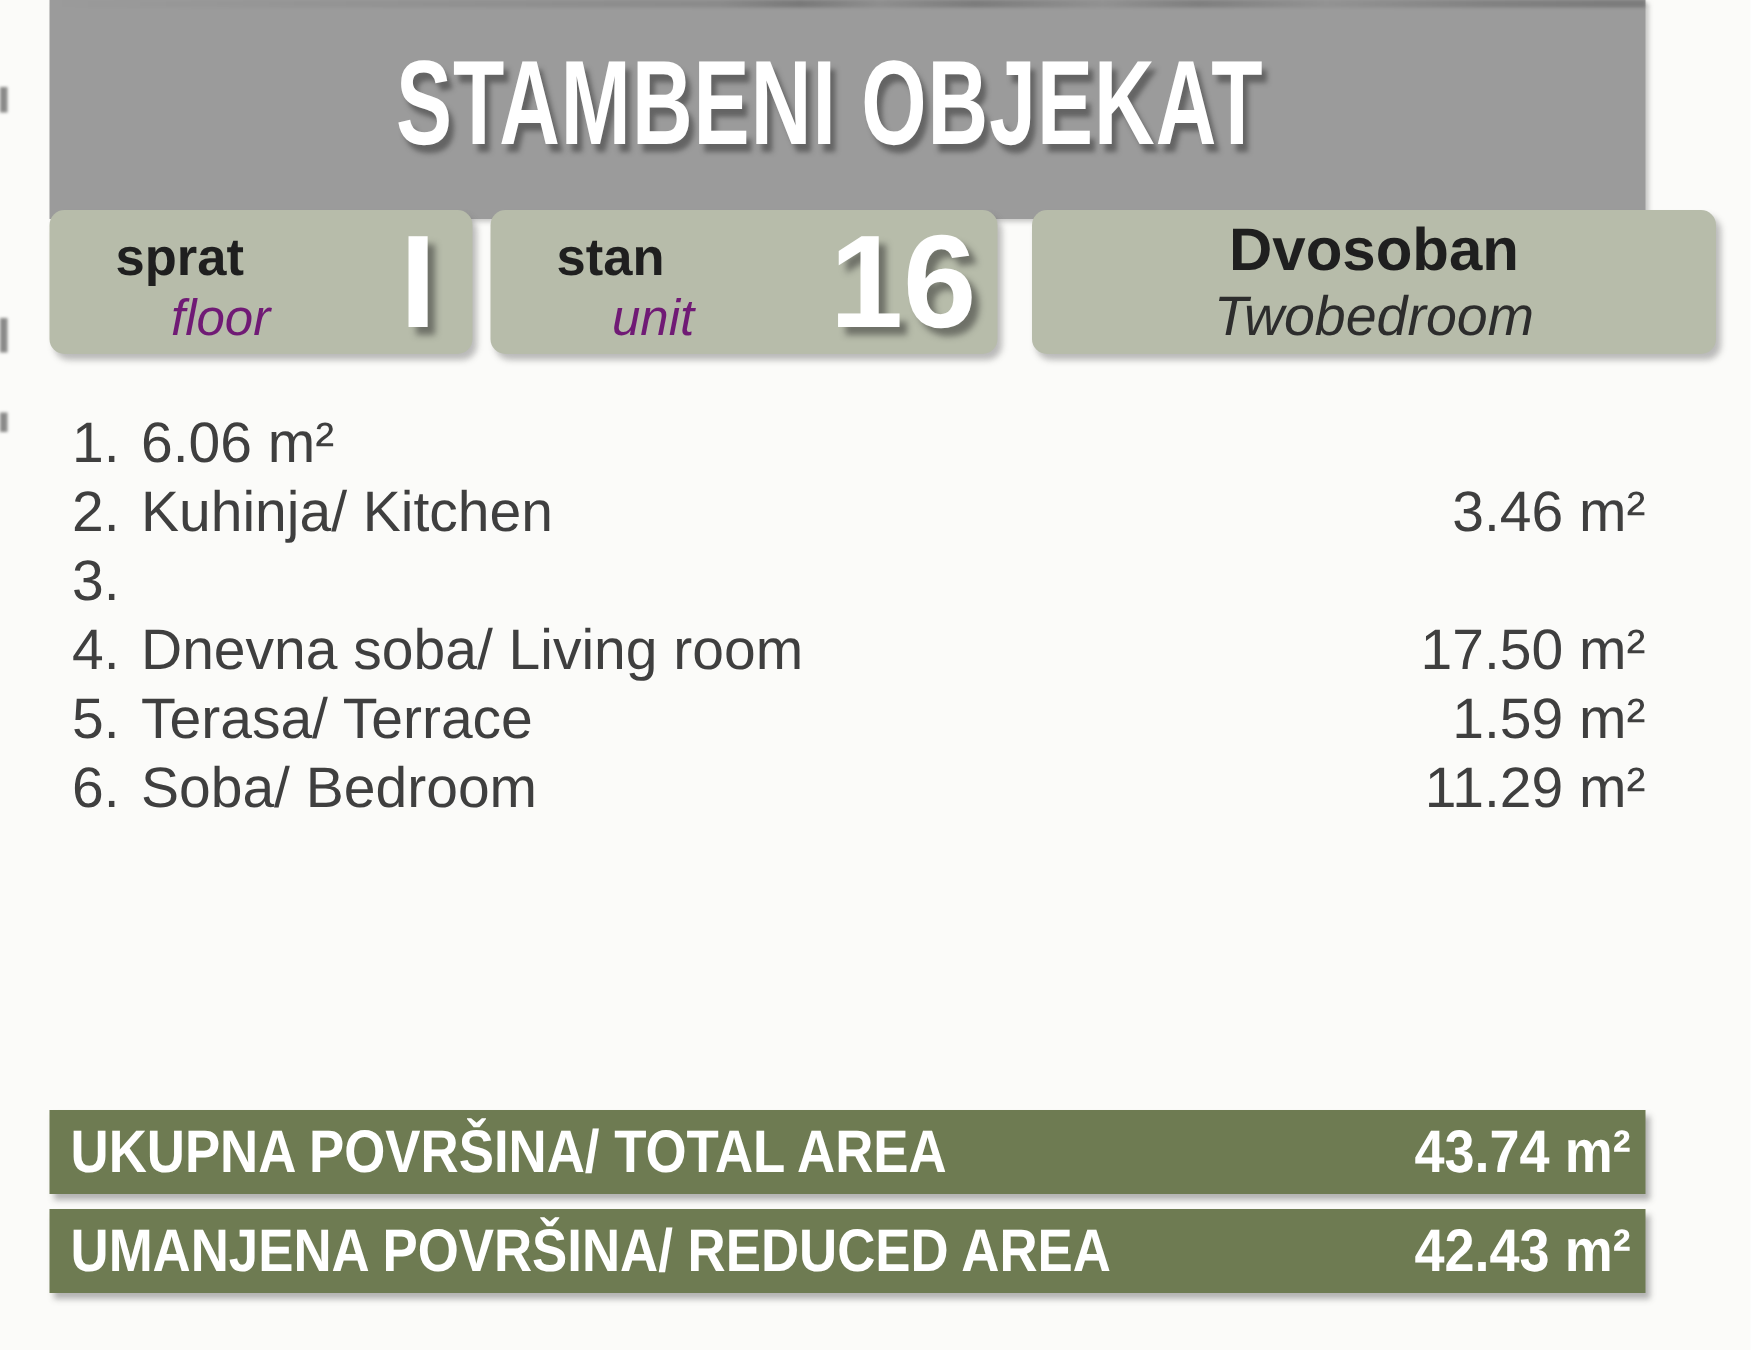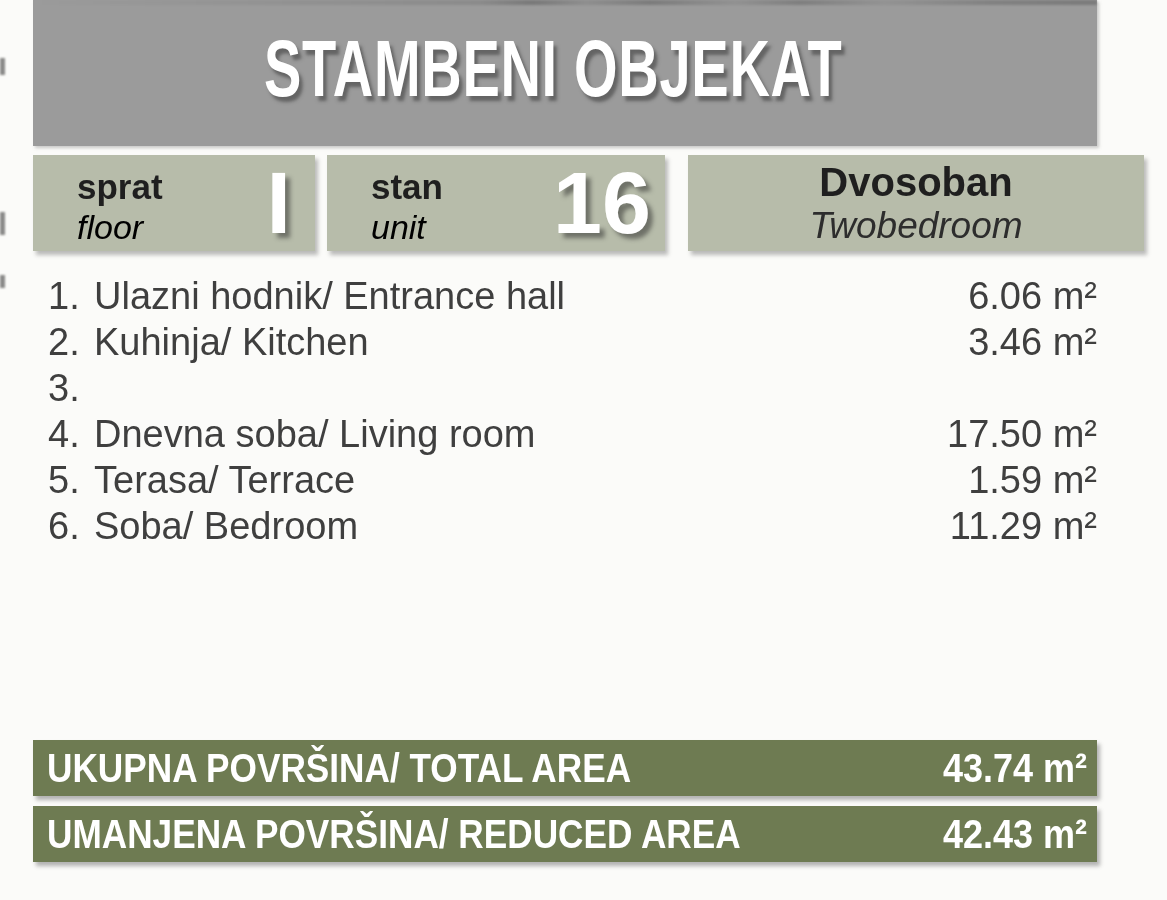--- a/index.html
+++ b/index.html
@@ -39,30 +39,31 @@
   }
 
   
   .scan-speck { position:absolute; left:0; width:5px; background:#2e2e2e; opacity:.55; filter:blur(1px); }
   .speck-1 { top:58px;  height:17px; }
   .speck-2 { top:212px; height:23px; }
   .speck-3 { top:275px; height:13px; }
 
   
   .info-box {
-    position:absolute; top:155px; height:96px;
+    position:absolute; top:140px; height:96px;
     background:var(--box_bg);
     box-shadow:3px 4px 4px rgba(90,90,90,.40);
+    border-radius:10px;
   }
   .box-floor { left:33px;  width:282px; }
   .box-unit  { left:327px; width:338px; }
   .box-type  { left:688px; width:456px; display:flex; flex-direction:column; align-items:center; justify-content:center; }
   .box-labels { position:absolute; left:44px; top:11px; }
   .label-sr { font-weight:bold; font-size:35px; line-height:41px; color:var(--text_dark); }
-  .label-en { font-style:italic; font-size:34px; line-height:40px; color:#000000; }
+  .label-en { font-style:italic; font-size:34px; line-height:40px; color:#701a75;margin-left:37px; }
   .box-value {
     position:absolute; top:50%; transform:translateY(-50%);
     font-size:88px; font-weight:bold; color:var(--text_light);
     text-shadow:5px 5px 4px rgba(40,40,40,.5);
   }
   .box-floor .box-value { right:24px; }
   .box-unit  .box-value { right:14px; }
   .type-sr { font-weight:bold; font-size:40px; line-height:46px; color:var(--text_dark); }
   .type-en { font-style:italic; font-size:37px; line-height:42px; color:#2d2d2d; }
 
@@ -126,21 +127,20 @@
   </div>
 
   <div class="info-box box-type">
     <div class="type-sr">Dvosoban</div>
     <div class="type-en">Twobedroom</div>
   </div>
 
   <div class="rooms">
     <div class="room-row">
       <span class="room-num">1.</span>
-      <span class="room-label">Ulazni hodnik/ Entrance hall</span>
       <span class="room-area">6.06 m²</span>
     </div>
     <div class="room-row">
       <span class="room-num">2.</span>
       <span class="room-label">Kuhinja/ Kitchen</span>
       <span class="room-area">3.46 m²</span>
     </div>
     <div class="room-row">
       <span class="room-num">3.</span>
     </div>

